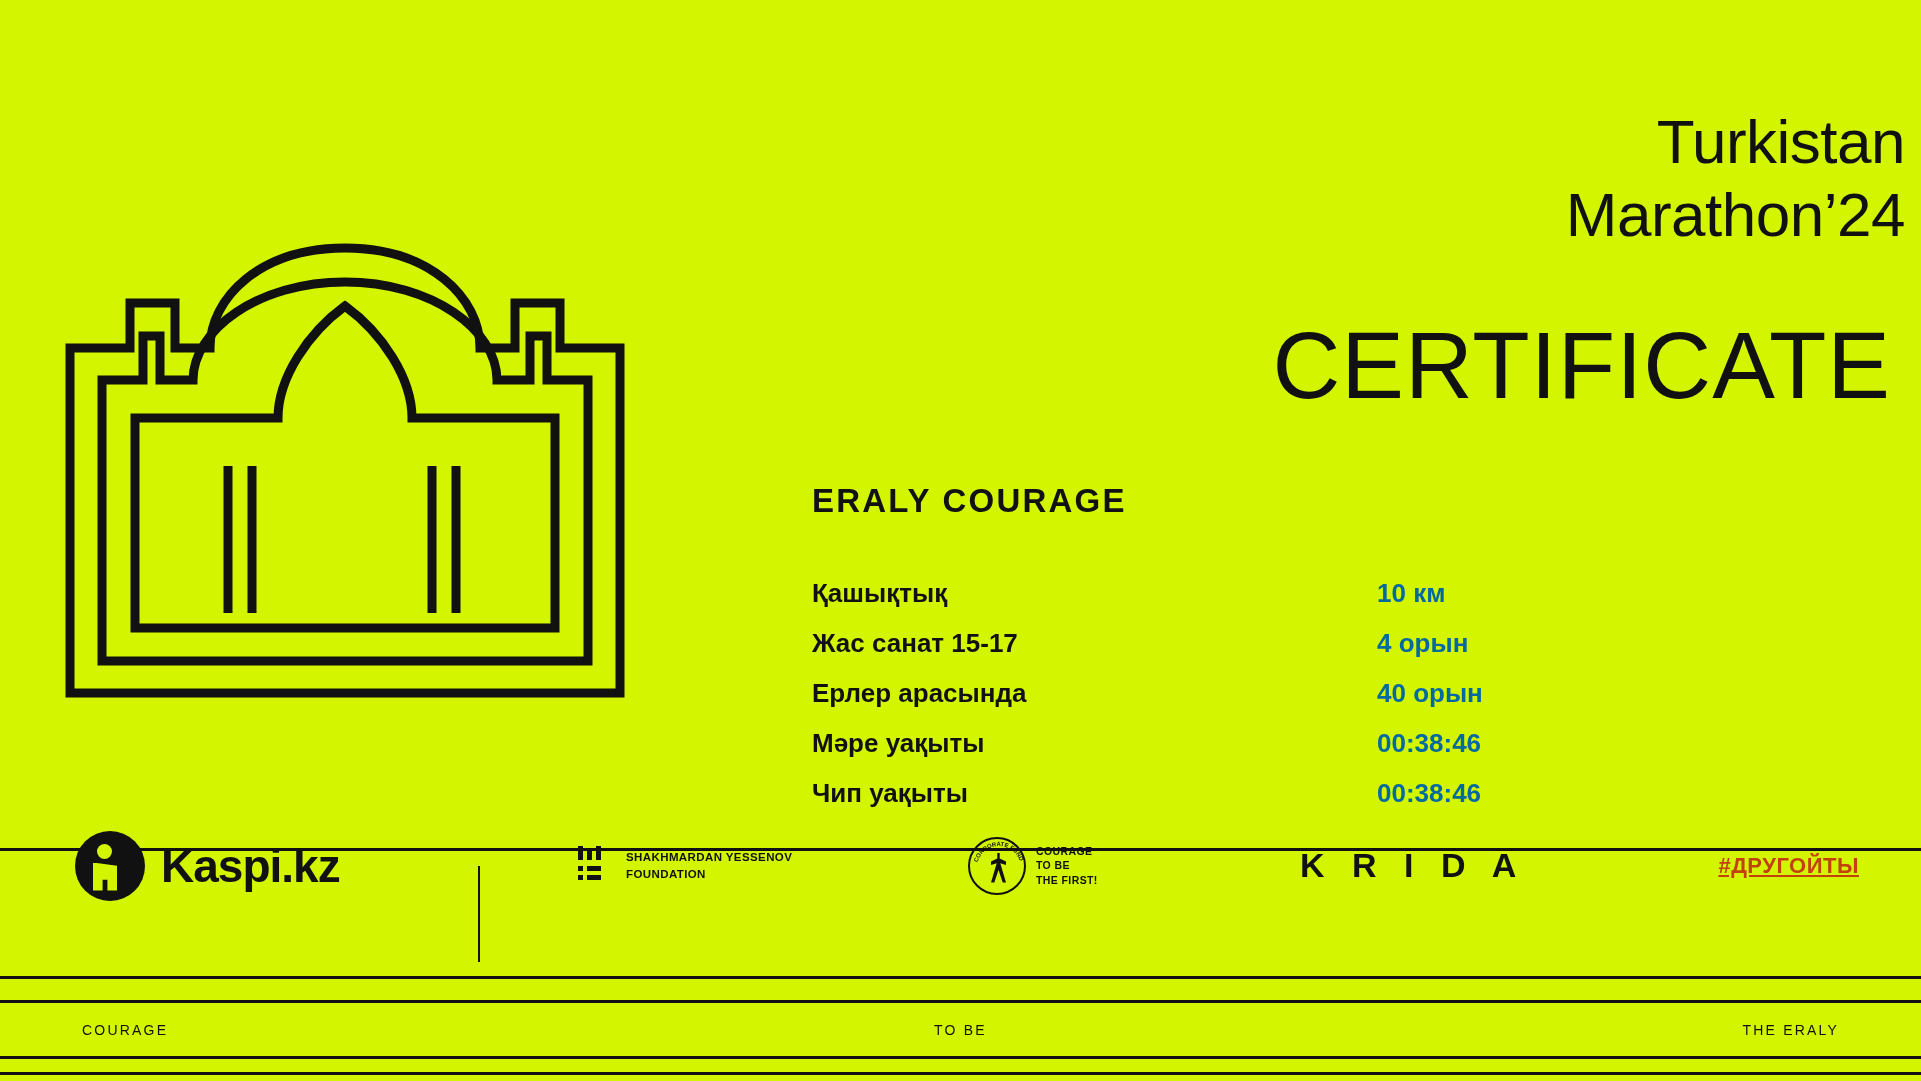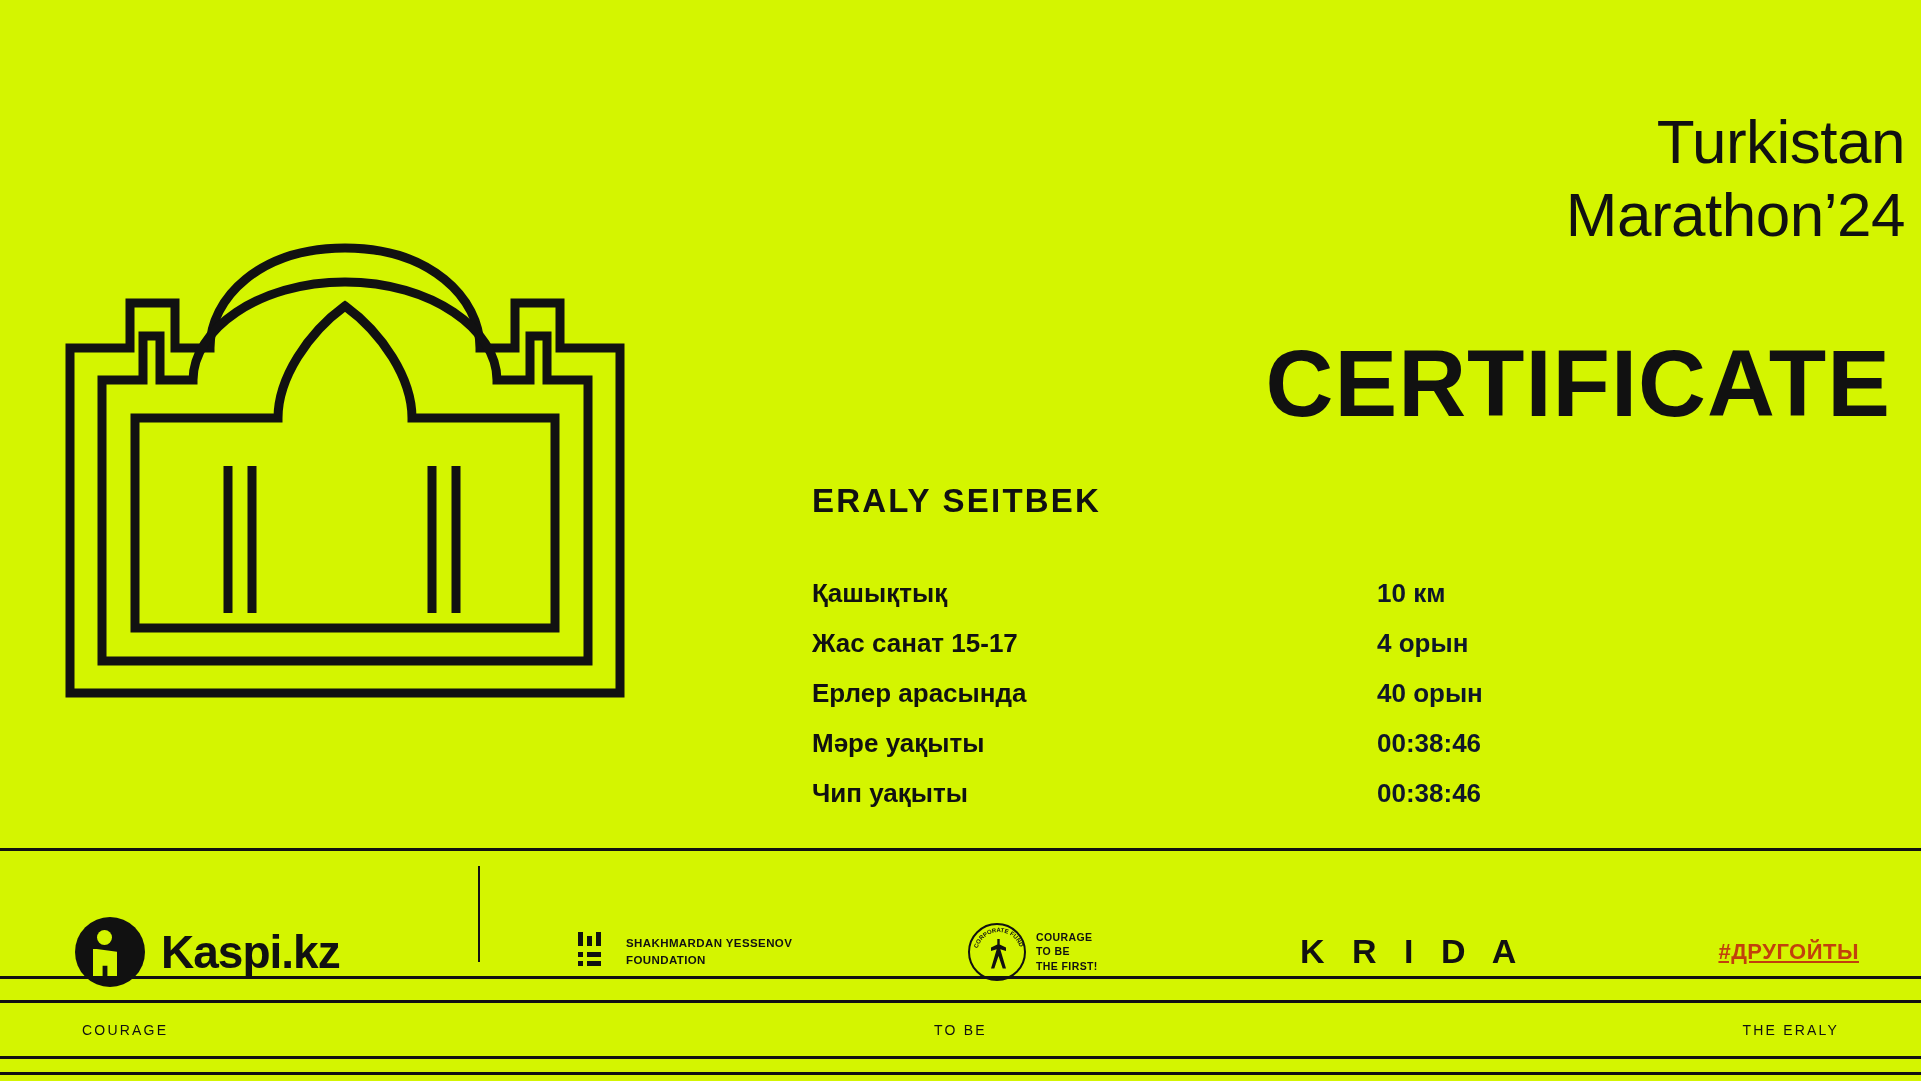--- a/index.html
+++ b/index.html
@@ -52,23 +52,22 @@
     color: #111;
   }
   .cert-word {
     position: absolute;
     right: 30px;
     top: 312px;
     width: 1200px;
     text-align: right;
     font-size: 94px;
     letter-spacing: 1px;
-    font-weight: 700;
-    color: #111;
-    margin-top: 18px;
+    font-weight: 400;
+    color: #111;
   }
 
   .runner-name {
     position: absolute;
     left: 812px;
     top: 482px;
     font-size: 33px;
     font-weight: bold;
     letter-spacing: 2.2px;
     color: #111;
@@ -86,41 +85,41 @@
     height: 50px;
     font-weight: bold;
   }
   .result-label {
     width: 565px;
     font-size: 26px;
     color: #111;
   }
   .result-value {
     font-size: 26px;
-    color: #0f172a;
+    color: #0369a1;
   }
 
   
   .divider {
     position: absolute;
     left: 0;
     width: 1921px;
     height: 3px;
     background: #111;
   }
   .divider.d1 { top: 848px; }
   .divider.d2 { top: 976px; }
   .divider.d3 { top: 1000px; }
   .divider.d4 { top: 1056px; }
   .divider.d5 { top: 1072px; }
 
   .sponsors {
     position: absolute;
     left: 0;
-    top: 889px;
+    top: 803px;
     width: 1921px;
     height: 125px;
     display: flex;
     align-items: center;
     border-radius: 20px;
   }
   .kaspi {
     position: absolute;
     left: 75px;
     display: flex;
@@ -286,21 +285,21 @@
       </svg>
     </div>
 
     <div class="event-title">
       <div>Turkistan</div>
       <div>Marathon’24</div>
     </div>
 
     <div class="cert-word">CERTIFICATE</div>
 
-    <div class="runner-name">ERALY SEITBEK</div>
+    <div class="runner-name">ERALY COURAGE</div>
 
     <div class="results">
       <div class="result-row">
         <div class="result-label">Қашықтық</div>
         <div class="result-value">10 км</div>
       </div>
       <div class="result-row">
         <div class="result-label">Жас санат 15-17</div>
         <div class="result-value">4 орын</div>
       </div>

